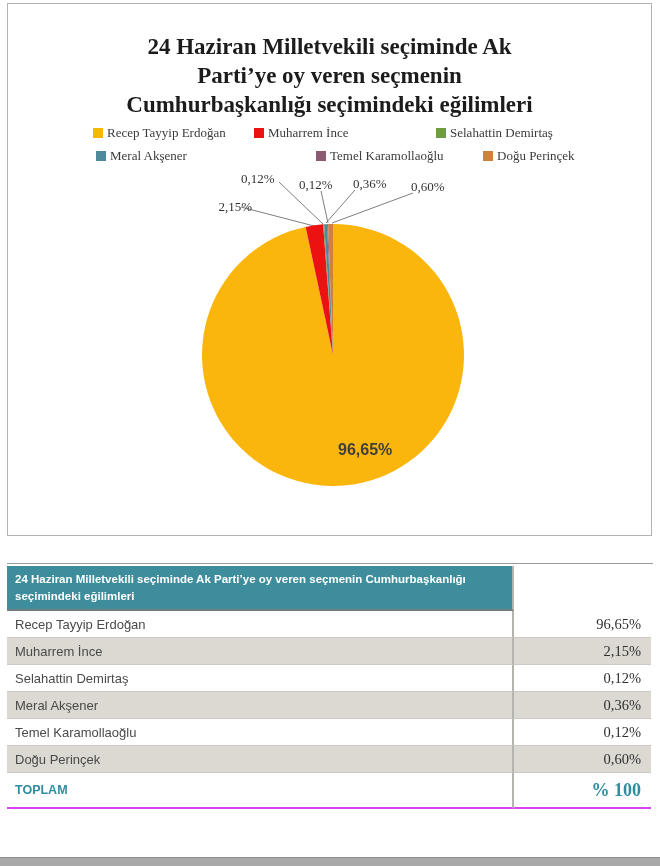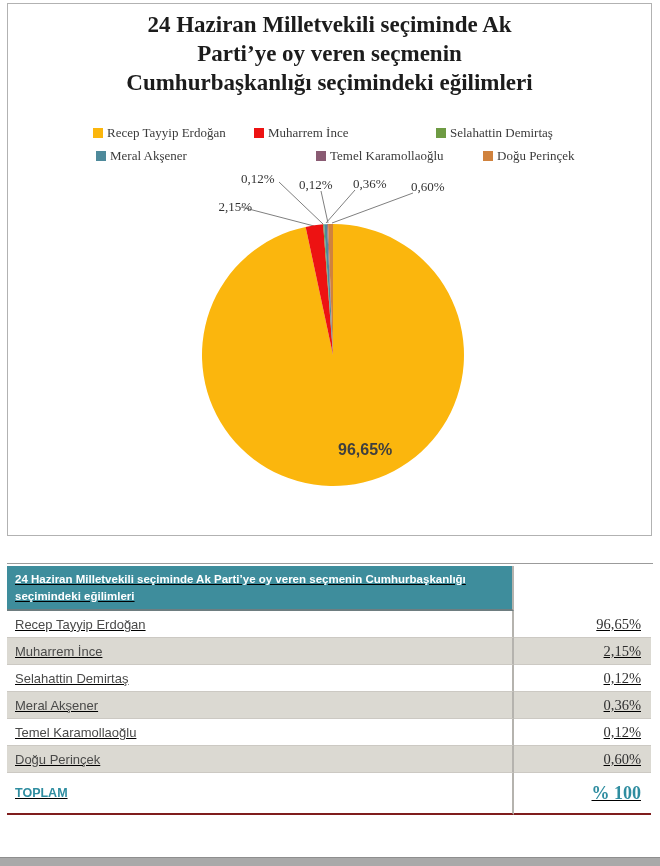--- a/index.html
+++ b/index.html
@@ -7,21 +7,21 @@
   body {
     width:660px; height:866px; position:relative; overflow:hidden;
     font-family:"Liberation Sans", sans-serif;
   }
   
   .chart-box {
     position:absolute; left:7px; top:3px; width:645px; height:533px;
     border:1px solid #b2b2b2; background:#fff;
   }
   .chart-title {
-    position:absolute; left:0; top:6px; width:100%;
+    position:absolute; left:0; top:28px; width:100%;
     text-align:center; font-family:"Liberation Serif","DejaVu Serif",serif;
     font-weight:bold; font-size:23px; line-height:29px; color:#1c1c1c;
   }
   .chart-title span { display:block; }
   .legend-item {
     position:absolute; display:flex; align-items:center;
     font-family:"Liberation Serif","DejaVu Serif",serif;
     font-size:13px; color:#3b3b3b; white-space:nowrap;
   }
   .legend-swatch { width:10px; height:10px; display:inline-block; margin-right:4px; }
@@ -41,39 +41,39 @@
   .c2 { left:291px; top:173px; }
   .c3 { left:345px; top:172px; }
   .c4 { left:403px; top:175px; }
   .inside-label {
     position:absolute; left:330px; top:437px;
     font-weight:bold; font-size:16px; color:#3f3f3f;
   }
   
   .data-table {
     position:absolute; left:7px; top:563px; width:646px;
-    border-top:1px solid #9b9b9b; padding-top:2px; background:#fff;text-decoration:underline;
+    border-top:1px solid #9b9b9b; padding-top:2px; background:#fff;
   }
   .t-row { display:flex; width:100%; }
   .t-left  { width:507px; border-right:2px solid #b5b3ae; }
   .t-right { width:137px; }
   .t-header .t-left, .t-header .t-right {
     background:#3E8D9C; color:#fff; font-weight:bold; font-size:11.5px;
     line-height:1.45; padding:5px 8px 5px 8px; min-height:38px;
     border-bottom:2px solid #6e7d80;
   }
   .t-header .t-right { text-align:right; }
   .t-body-row .t-left, .t-body-row .t-right { height:27px; display:flex; align-items:center; border-bottom:1px solid #ccc9c3; }
   .t-body-row .t-left  { font-size:13px; color:#4a4a49; padding-left:8px; }
   .t-body-row .t-right {
     font-family:"Liberation Serif","DejaVu Serif",serif;
     font-size:14.5px; color:#2f2f2f; justify-content:flex-end; padding-right:10px;
   }
   .t-body-row.alt .t-left, .t-body-row.alt .t-right { background:#DBD9D2; }
-  .t-total .t-left, .t-total .t-right { height:42px; display:flex; align-items:center; border-bottom:2px solid #7f1d1d; }
+  .t-total .t-left, .t-total .t-right { height:36px; display:flex; align-items:center; border-bottom:2px solid #d946ef; }
   .t-total .t-left  { font-size:12.5px; font-weight:bold; color:#2F8DA0; padding-left:8px; }
   .t-total .t-right {
     font-family:"Liberation Serif","DejaVu Serif",serif; font-weight:bold;
     font-size:18px; color:#2F8DA0; justify-content:flex-end; padding-right:10px;
   }
   .bottom-bar {
     position:absolute; left:0; top:857px; width:660px; height:9px;
     background:#a9a9a9; border-top:1px solid #8e8e8e;
   }
 </style>

